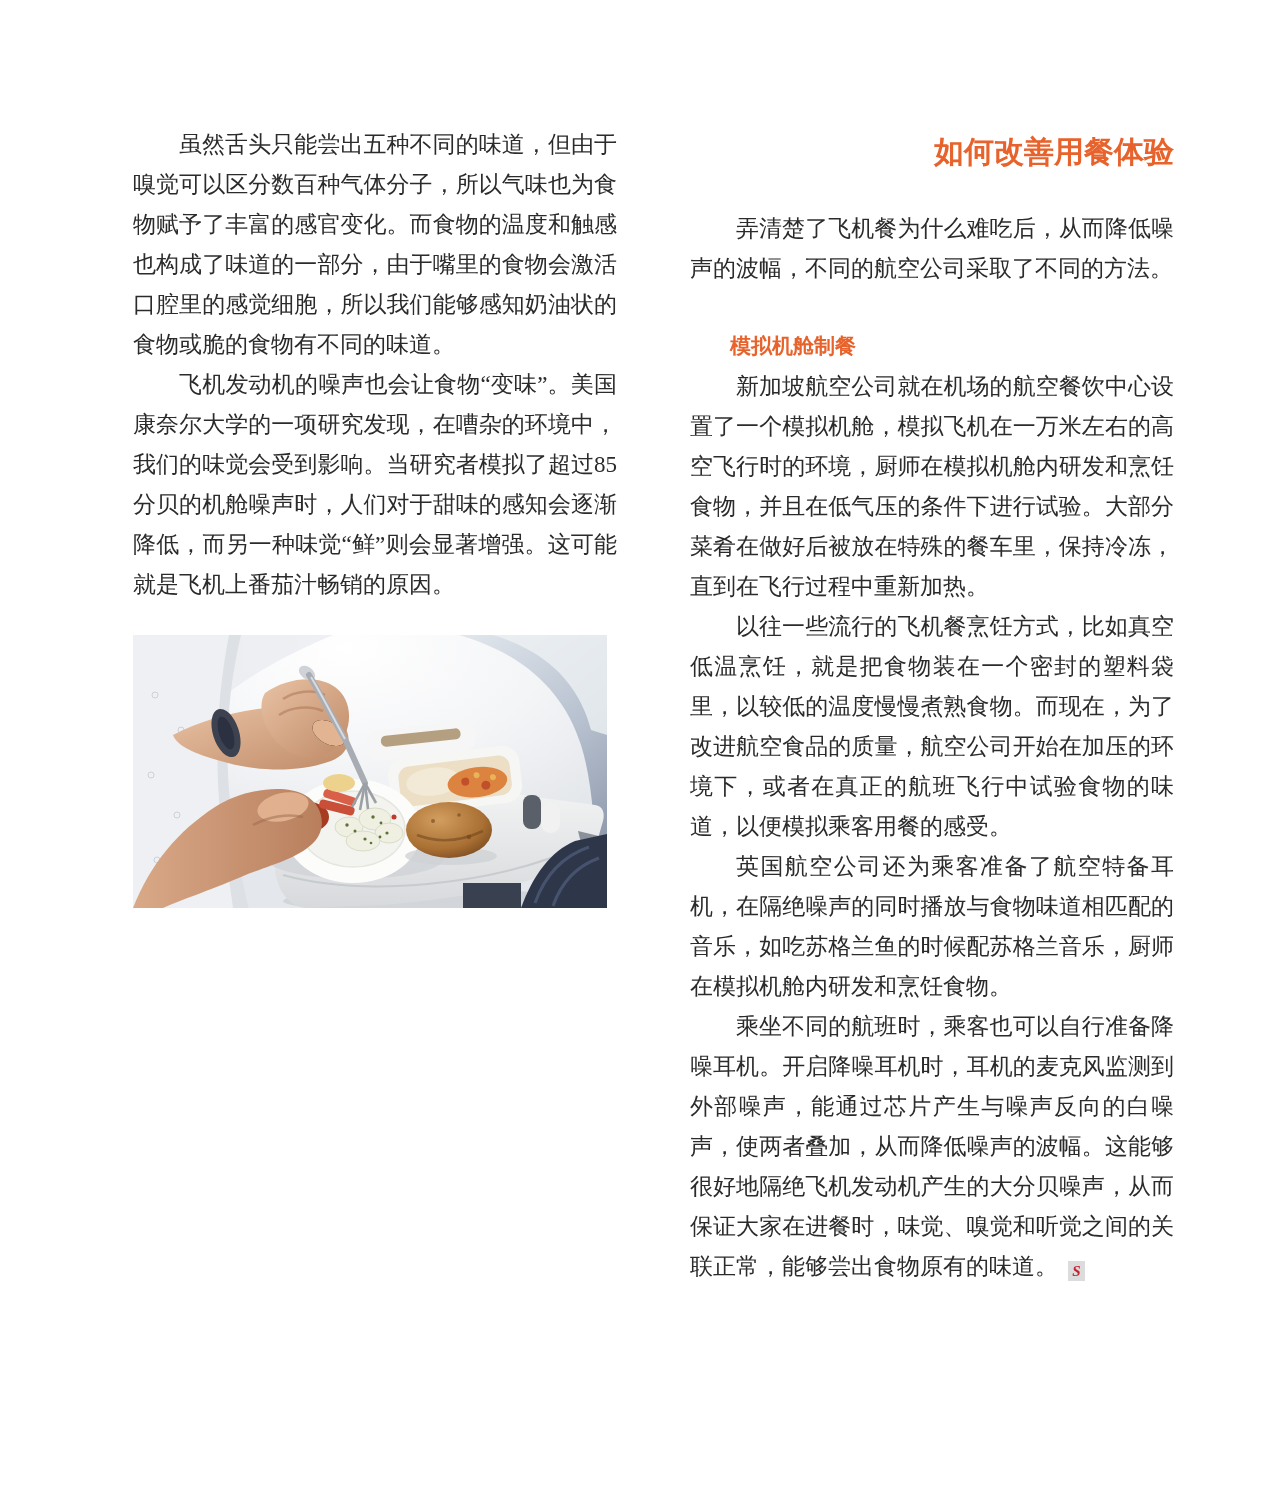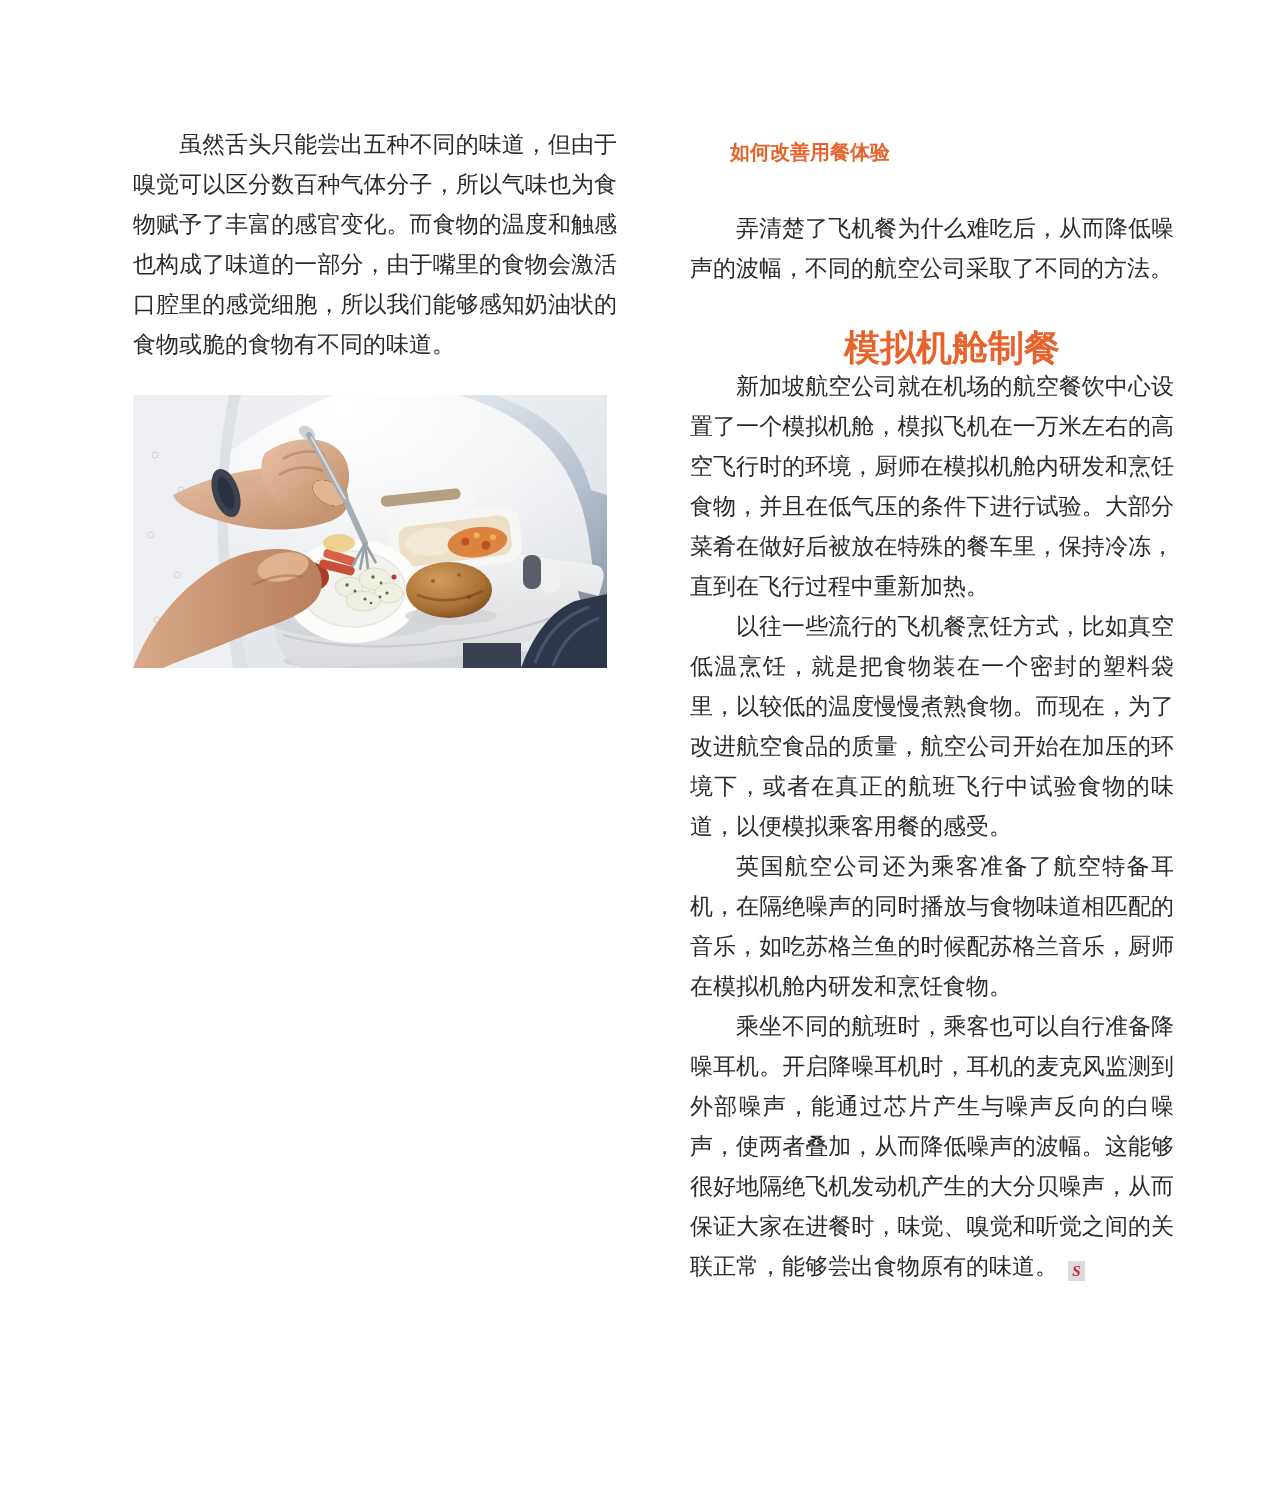--- a/index.html
+++ b/index.html
@@ -26,34 +26,34 @@
   .col-left  { left: 133px; }
   .col-right { left: 690px; }
   p.body-para {
     margin: 0;
     text-indent: 2em;
   }
   h1.main-heading {
     margin: 10px 0 0 40px;
     font-family: "Liberation Sans", "DejaVu Sans", sans-serif;
     font-weight: 700;
-    font-size: 20px;
+    font-size: 30px;
     line-height: 34px;
     color: #e8622b;
-    text-align: left;
+    text-align: right;
   }
   p.intro { margin-top: 40px; }
   h2.sub-heading {
     margin: 44px 0 4px 40px;
-    font-family: Liberation Sans, sans-serif;
+    font-family: Liberation Mono, monospace;
     font-weight: 700;
-    font-size: 36px;
+    font-size: 21px;
     line-height: 30px;
     color: #e8622b;
-    text-align: center;
+    text-align: left;
   }
   figure.photo {
     margin: 30px 0 0 0;
     width: 474px; height: 273px;
     padding: 0;
   }
   .end-mark {
     display: inline-block;
     width: 17px; height: 20px;
     margin-left: 10px;
@@ -69,20 +69,21 @@
     text-indent: 0;
   }
 </style>
 </head>
 <body>
 
 <div class="page">
 
   <div class="col col-left">
     <p class="body-para">虽然舌头只能尝出五种不同的味道，但由于嗅觉可以区分数百种气体分子，所以气味也为食物赋予了丰富的感官变化。而食物的温度和触感也构成了味道的一部分，由于嘴里的食物会激活口腔里的感觉细胞，所以我们能够感知奶油状的食物或脆的食物有不同的味道。</p>
+    <p class="body-para">飞机发动机的噪声也会让食物“变味”。美国康奈尔大学的一项研究发现，在嘈杂的环境中，我们的味觉会受到影响。当研究者模拟了超过85分贝的机舱噪声时，人们对于甜味的感知会逐渐降低，而另一种味觉“鲜”则会显著增强。这可能就是飞机上番茄汁畅销的原因。</p>
 
     <figure class="photo">
       <svg viewBox="0 0 474 273" width="474" height="273" role="img">
         <defs>
           <radialGradient id="glow" cx="45%" cy="5%" r="75%">
             <stop offset="0%" stop-color="#ffffff"></stop>
             <stop offset="55%" stop-color="#f4f5f7"></stop>
             <stop offset="100%" stop-color="#e4e7eb"></stop>
           </radialGradient>
           <linearGradient id="seat" x1="0" y1="0" x2="0.4" y2="1">

